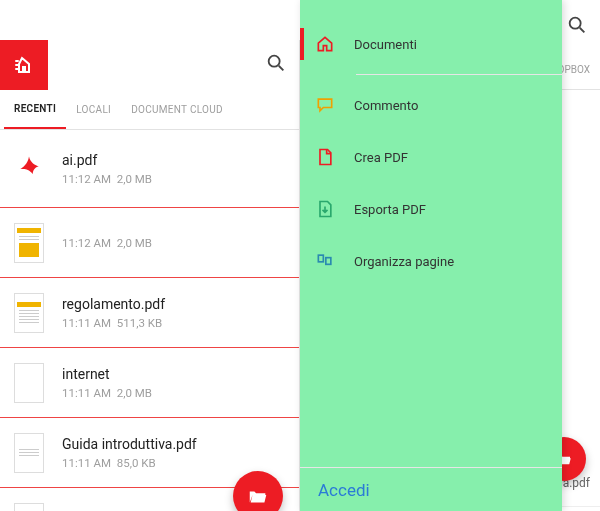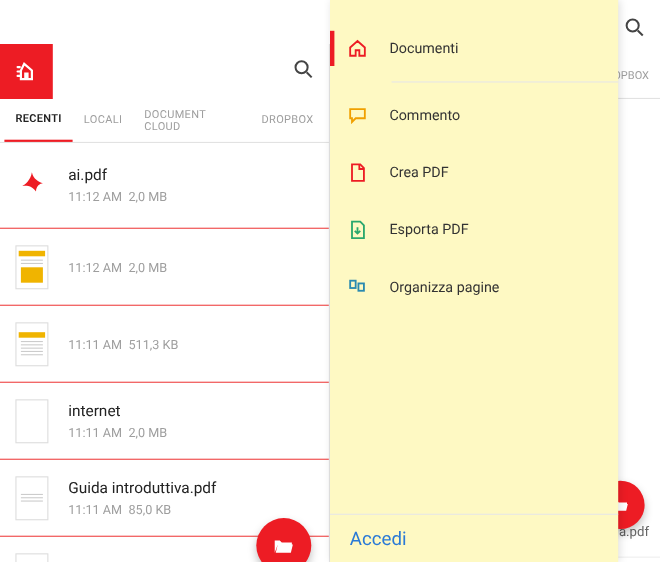--- a/index.html
+++ b/index.html
@@ -74,21 +74,21 @@
   }
   .bg-fab {
     position: absolute; right: 14px; bottom: 30px;
     width: 44px; height: 44px; border-radius: 50%; background: #ed1c24;
     box-shadow: 0 4px 8px rgba(0,0,0,.25);
     display:flex; align-items:center; justify-content:center;
   }
   
   .drawer {
     position: absolute; top: 0; left: 0; bottom: 0; width: 262px;
-    background: #fef9c3; box-shadow: 2px 0 8px rgba(0,0,0,.15);
+    background: #86efac; box-shadow: 2px 0 8px rgba(0,0,0,.15);
     display: flex; flex-direction: column;
   }
   .drawer-list { padding-top: 18px; flex: 1; }
   .drawer-item {
     display: flex; align-items: center; height: 52px;
     padding-left: 14px; position: relative;
   }
   .drawer-item .dicon { width: 22px; height: 22px; display:flex; align-items:center; justify-content:center; }
   .drawer-item .dlabel { font-size: 13px; color: #333; margin-left: 18px; }
   .drawer-item.active::before {
@@ -125,21 +125,20 @@
         <circle cx="10" cy="10" r="6" fill="none" stroke="#444" stroke-width="2"></circle>
         <line x1="15" y1="15" x2="20" y2="20" stroke="#444" stroke-width="2"></line>
       </svg>
     </div>
   </div>
 
   <div class="tabs">
     <div class="active">RECENTI</div>
     <div>LOCALI</div>
     <div>DOCUMENT CLOUD</div>
-    <div>DROPBOX</div>
   </div>
 
   <div class="file-list">
 
     <div class="file-item">
       <div class="file-thumb adobe">
         <svg width="30" height="30" viewBox="0 0 24 24">
             <path fill="#ed1c24" d="M12 2c-1 6-5 9-7 10 3 0 6-1 10 4 0-4 3-6 5-6-3-1-7-3-8-8z"></path>
           </svg>
       </div>
@@ -164,20 +163,21 @@
     <div class="file-item">
       <div class="file-thumb">
         <div class="t-bar"></div>
           <div class="t-line"></div>
           <div class="t-line"></div>
           <div class="t-line"></div>
           <div class="t-line"></div>
           <div class="t-line"></div>
       </div>
       <div class="file-meta">
+        <div class="name">regolamento.pdf</div>
         <div class="sub"><span>11:11 AM</span><span>511,3 KB</span></div>
       </div>
     </div>
 
     <div class="file-item">
       <div class="file-thumb"></div>
       <div class="file-meta">
         <div class="name">internet</div>
         <div class="sub"><span>11:11 AM</span><span>2,0 MB</span></div>
       </div>

